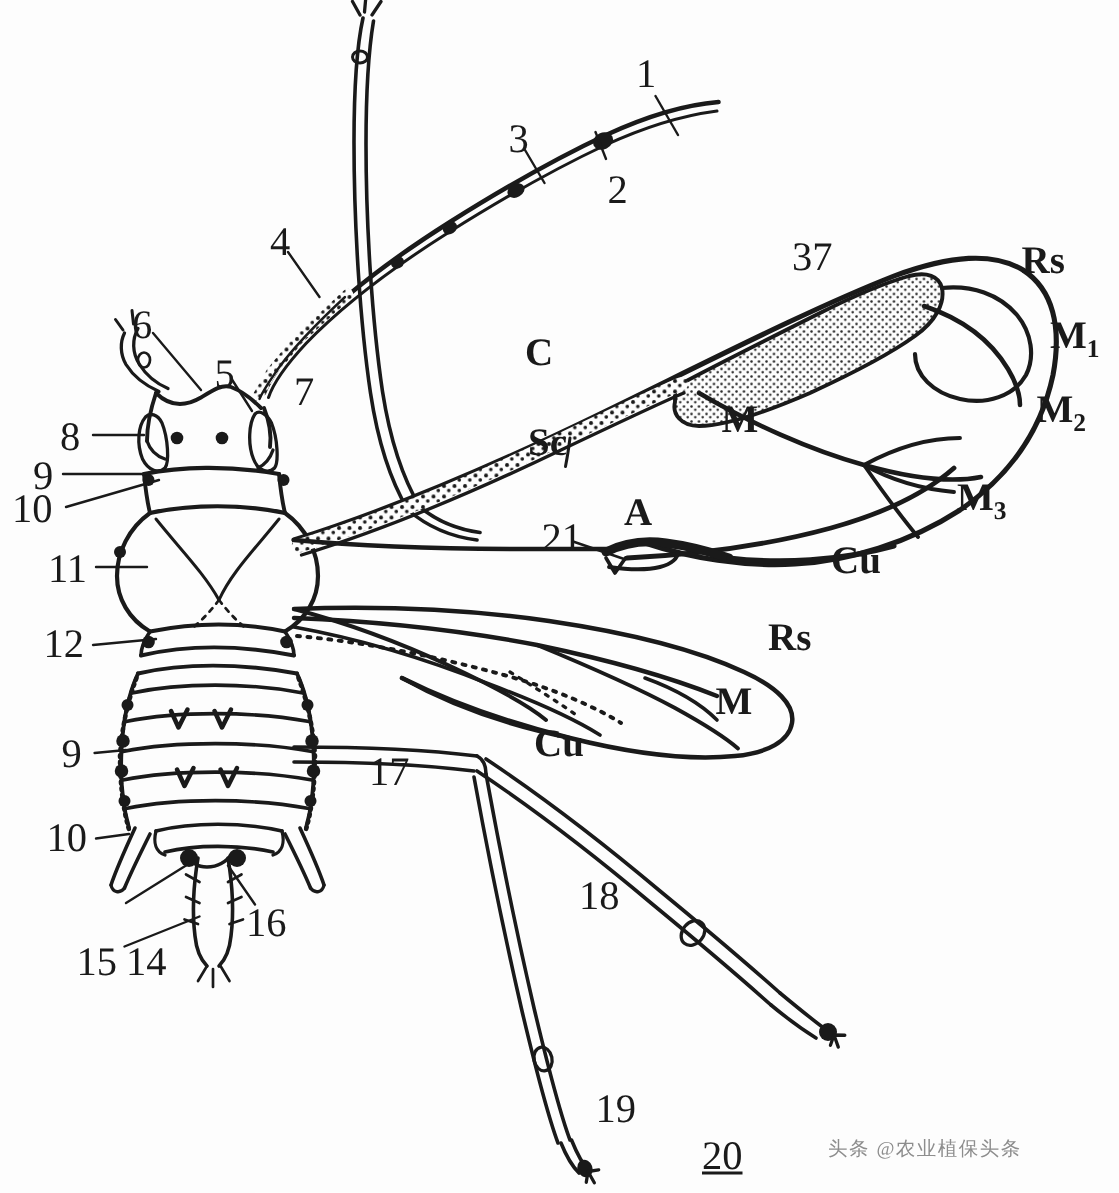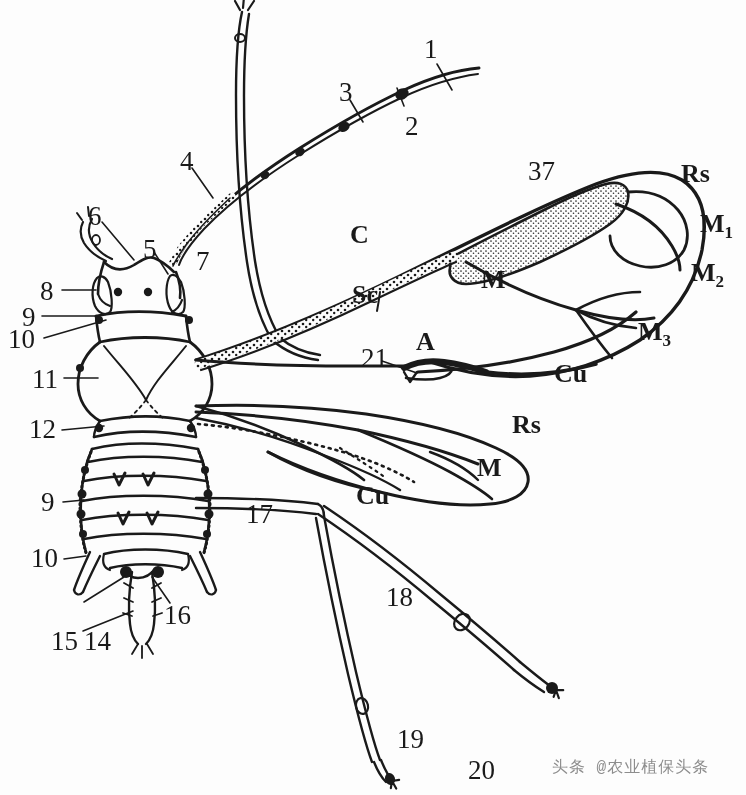--- a/index.html
+++ b/index.html
@@ -19,22 +19,22 @@
     font-family:"Liberation Serif", serif;
     line-height:1;
     white-space:nowrap;
     user-select:none;
   }
   .num{font-size:27px;}
   .vein{font-size:26px;font-weight:700;font-family:"Liberation Serif",serif;}
   .vein sub{font-size:17px;font-weight:700;}
   .wm{
     position:absolute;
-    font-family:Liberation Mono, monospace;
-    font-size:16px;
+    font-family:Liberation Serif, serif;
+    font-size:13px;
     color:#8d8d8d;
     letter-spacing:1px;
     white-space:nowrap;
   }
 </style>
 </head>
 <body>
 
 <div id="plate">
 
@@ -314,21 +314,21 @@
   <div class="lbl num" style="left:32px;top:366px;">11</div>
   <div class="lbl num" style="left:29px;top:416px;">12</div>
   <div class="lbl num" style="left:41px;top:489px;">9</div>
   <div class="lbl num" style="left:31px;top:545px;">10</div>
   <div class="lbl num" style="left:52px;top:628px;margin-left:32px;">14</div>
   <div class="lbl num" style="left:51px;top:628px;">15</div>
   <div class="lbl num" style="left:164px;top:602px;">16</div>
   <div class="lbl num" style="left:246px;top:501px;">17</div>
   <div class="lbl num" style="left:386px;top:584px;">18</div>
   <div class="lbl num" style="left:397px;top:726px;">19</div>
-  <div class="lbl num" style="left:468px;top:757px;">20</div>
+  <div class="lbl num" style="left:468px;top:757px;text-decoration:underline;">20</div>
   <div class="lbl num" style="left:361px;top:345px;text-align:right;">21</div>
   <div class="lbl num" style="left:528px;top:158px;">37</div>
 
   <div class="lbl vein" style="left:350px;top:222px;">C</div>
   <div class="lbl vein" style="left:352px;top:282px;">Sc</div>
   <div class="lbl vein" style="left:416px;top:329px;">A</div>
   <div class="lbl vein" style="left:481px;top:267px;">M</div>
   <div class="lbl vein" style="left:681px;top:161px;">Rs</div>
   <div class="lbl vein" style="left:700px;top:211px;font-family:Liberation Serif, serif;">
     <span>M</span><sub>1</sub>

